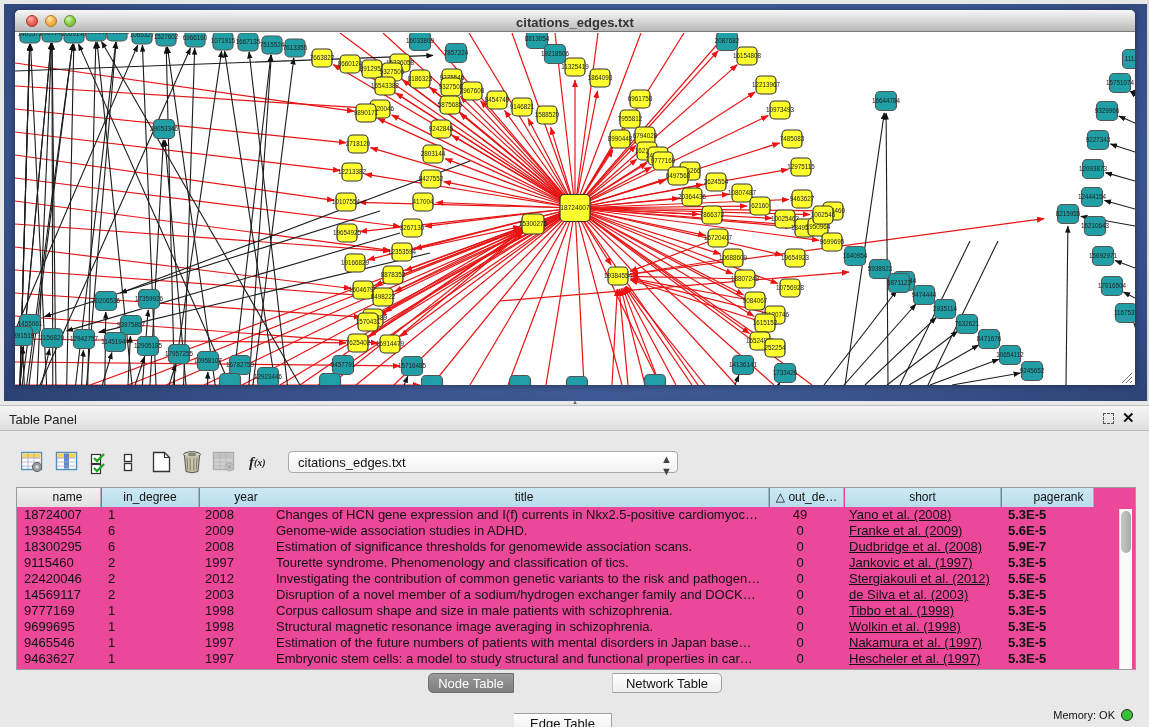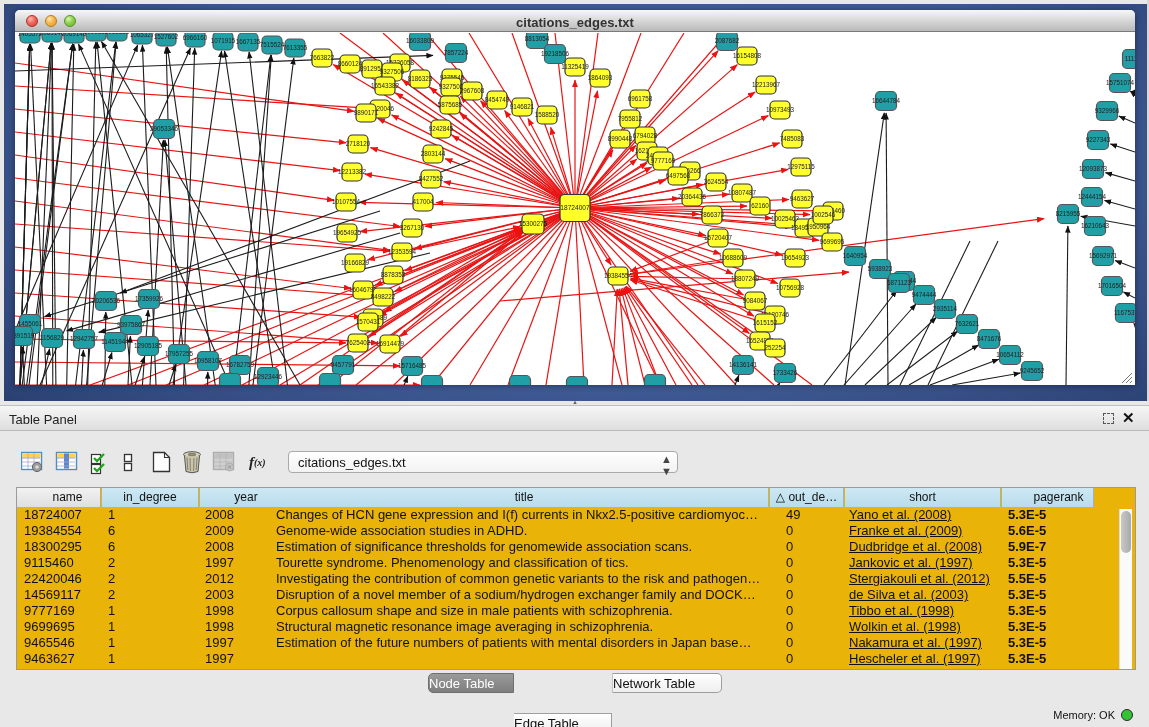--- a/index.html
+++ b/index.html
@@ -11,35 +11,35 @@
 #titlebar .t { position:absolute; left:0; right:0; top:5px; text-align:center; font-size:13px; font-weight:bold; color:#333; }
 .tl { position:absolute; top:5px; width:12px; height:12px; border-radius:50%; }
 #graphwrap { position:absolute; left:0; top:23px; width:1120px; height:352px; background:#fff; overflow:hidden; }
 #tpbar { position:absolute; left:0; top:405px; width:1149px; height:26px;
   background:linear-gradient(#f6f6f6,#dedede); border-top:1px solid #c0c0c0; border-bottom:1px solid #bbb; }
 #tpbar .t { position:absolute; left:9px; top:6px; font-size:13px; color:#222; }
 #panel { position:absolute; left:0; top:431px; width:1149px; height:296px; background:#e8e8e8; }
 #combo { position:absolute; left:288px; top:451px; width:390px; height:22px; background:linear-gradient(#fff,#f2f2f2);
   border:1px solid #a9a9a9; border-radius:4px; font-size:13px; color:#111; padding:3px 0 0 9px; }
 #combo .arr { position:absolute; right:6px; top:1px; font-size:11px; color:#444; letter-spacing:-1px;}
-#tablewrap { position:absolute; left:16px; top:487px; width:1120px; height:183px; background:#eab308; border:1px solid #9a9a9a; }
+#tablewrap { position:absolute; left:16px; top:487px; width:1120px; height:183px; background:#ec4899; border:1px solid #9a9a9a; }
 #thead { position:absolute; left:0; top:0; width:1118px; height:19px; font-size:12px; color:#111; }
 #thead span { position:absolute; top:0; height:19px; line-height:19px; text-align:center;
   background:linear-gradient(#cde8f3,#b9dcec); border-right:1px solid #9ab4c2; }
 #thead span.gray { background:linear-gradient(#f2f2f2,#dfdfdf); border-right:1px solid #aaa; }
 #tbody { position:absolute; left:0; top:19px; width:1118px; height:162px; font-size:13px; color:#111; }
 .trow { position:relative; height:16px; line-height:16px; white-space:nowrap; }
 .trow span { position:absolute; top:0; height:16px; overflow:hidden; }
 .c0 { left:7px; width:90px; } .c1 { left:91px; width:80px; } .c2 { left:188px; width:70px; }
-.c3 { left:259px; width:496px; } .c4 { left:769px; width:70px; } .c5 { left:832px; width:157px;text-decoration:underline; }
+.c3 { left:259px; width:496px; } .c4 { left:748px; width:70px;text-align:center; } .c5 { left:832px; width:157px;text-decoration:underline; }
 .c6 { left:991px; width:95px;font-weight:bold; }
 #vscroll { position:absolute; right:3px; top:21px; width:13px; height:160px; background:#fafafa; border-left:1px solid #ddd; }
 #vthumb { position:absolute; left:1px; top:2px; width:10px; height:42px; background:linear-gradient(90deg,#c8c8c8,#a9a9a9); border-radius:6px; }
 .tabbar { position:absolute; top:673px; left:428px; height:20px; font-size:13px; }
-.tab { position:absolute; top:0; height:20px; line-height:19px; border:1px solid #9e9e9e; background:linear-gradient(#fff,#eee); color:#111; }
+.tab { position:absolute; top:0; height:20px; line-height:19px; text-align:center; border:1px solid #9e9e9e; background:linear-gradient(#fff,#eee); color:#111; }
 .tab.sel { background:linear-gradient(#9a9a9a,#7e7e7e); color:#fff; border-color:#6f6f6f; }
 #memtxt { position:absolute; top:709px; left:1040px; width:75px; text-align:right; font-size:11px; color:#111; }
 #memdot { position:absolute; top:709px; left:1121px; width:12px; height:12px; border-radius:50%; background:#35c335; border:1px solid #2a2a2a; }
 #divgrip { position:absolute; top:400px; left:570px; width:10px; height:5px; color:#666; font-size:6px; text-align:center; line-height:4px;}
 #fltico { position:absolute; top:413px; left:1103px; width:11px; height:11px; border:1px dashed #555; }
 #clsico { position:absolute; top:409px; left:1122px; font-size:15px; font-weight:bold; color:#111; }
 .ticon { position:absolute; top:451px; }
 #rightstrip { position:absolute; left:1147px; top:0; width:2px; height:401px; background:#d8d8d8; }
 </style></head>
 <body>
@@ -725,20 +725,21 @@
         <span class="c2">1997</span>
         <span class="c3">Estimation of the future numbers of patients with mental disorders in Japan base…</span>
         <span class="c4">0</span>
         <span class="c5">Nakamura et al. (1997)</span>
         <span class="c6">5.3E-5</span>
       </div>
 <div class="trow">
         <span class="c0">9463627</span>
         <span class="c1">1</span>
         <span class="c2">1997</span>
+        <span class="c3">Embryonic stem cells: a model to study structural and functional properties in car…</span>
         <span class="c4">0</span>
         <span class="c5">Hescheler et al. (1997)</span>
         <span class="c6">5.3E-5</span>
       </div>
   </div>
   <div id="vscroll">
       <div id="vthumb"></div>
     </div>
 </div>
 <div class="tabbar">

